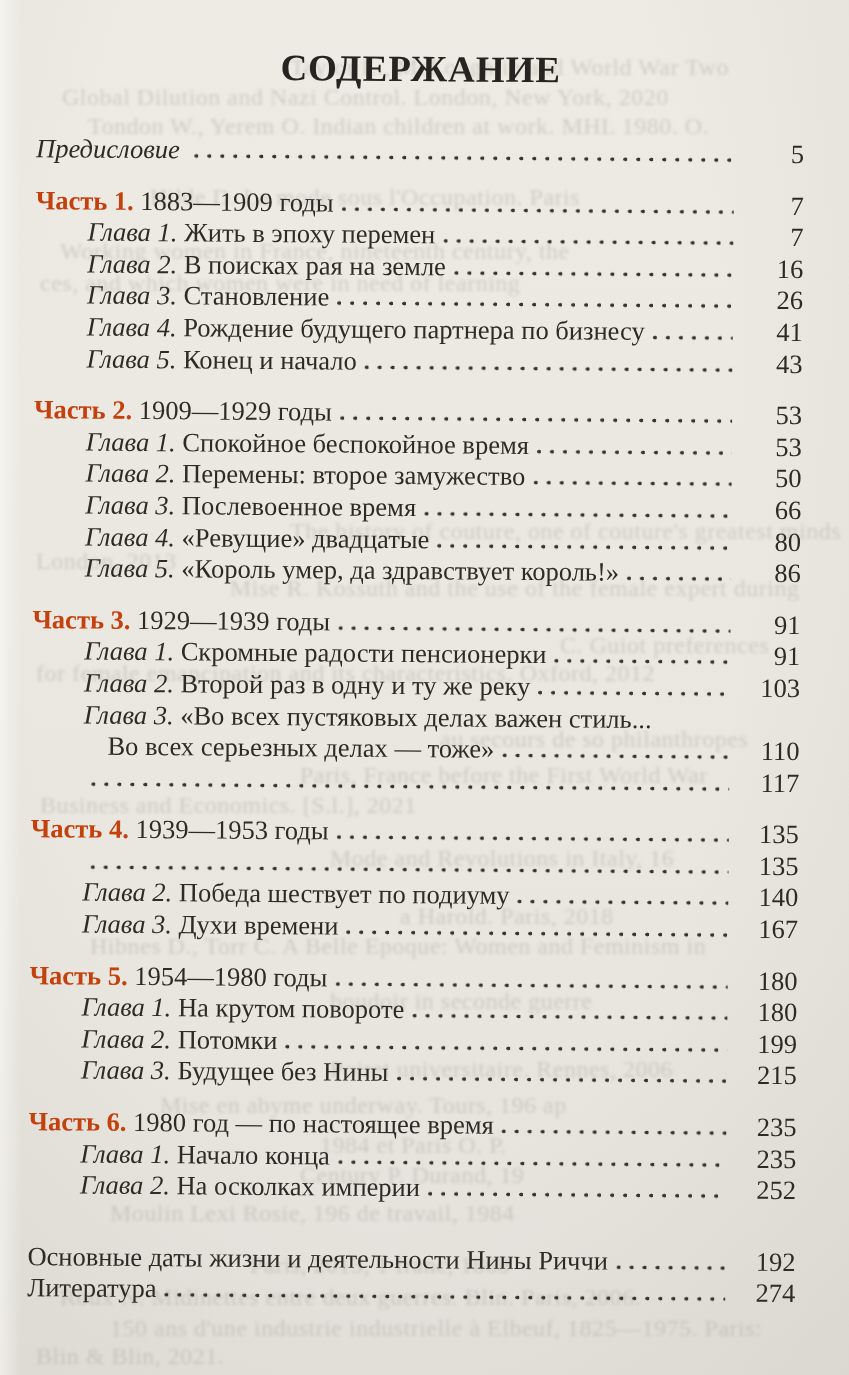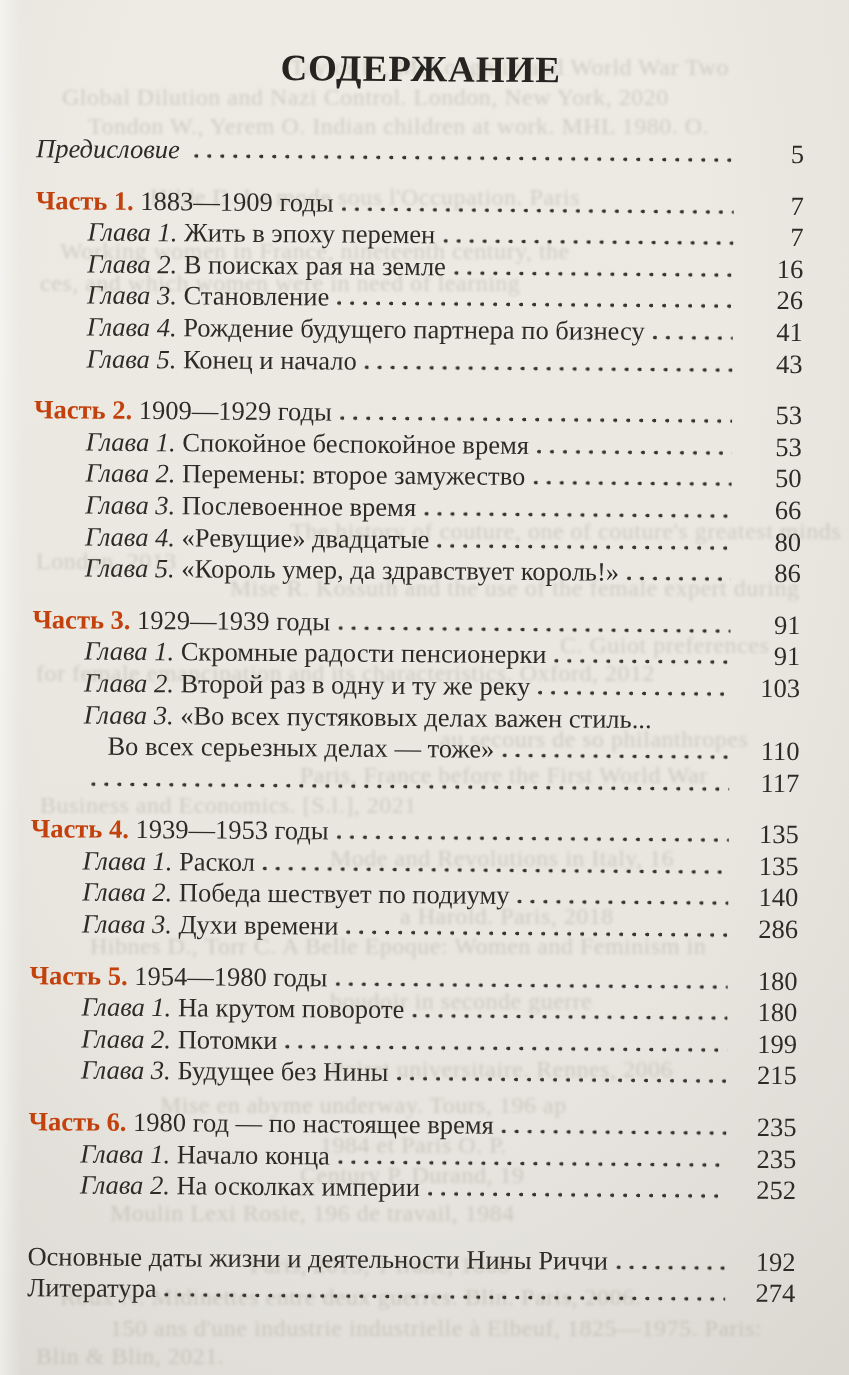--- a/index.html
+++ b/index.html
@@ -170,33 +170,32 @@
       <div class="row indent1">
         <span class="dots"></span>
         <span class="pagenum">117</span>
       </div>
       <div class="row indent0 gap">
         <span class="label"><b>Часть 4.</b><span> 1939—1953 годы</span></span>
         <span class="dots"></span>
         <span class="pagenum">135</span>
       </div>
       <div class="row indent1">
-        <span class="label"><i>Глава 1.</i><span> Раскол</span></span>
         <span class="dots"></span>
         <span class="pagenum">135</span>
       </div>
       <div class="row indent1">
         <span class="label"><i>Глава 2.</i><span> Победа шествует по подиуму</span></span>
         <span class="dots"></span>
         <span class="pagenum">140</span>
       </div>
       <div class="row indent1">
         <span class="label"><i>Глава 3.</i><span> Духи времени</span></span>
         <span class="dots"></span>
-        <span class="pagenum">286</span>
+        <span class="pagenum">167</span>
       </div>
       <div class="row indent0 gap">
         <span class="label"><b>Часть 5.</b><span> 1954—1980 годы</span></span>
         <span class="dots"></span>
         <span class="pagenum">180</span>
       </div>
       <div class="row indent1">
         <span class="label"><i>Глава 1.</i><span> На крутом повороте</span></span>
         <span class="dots"></span>
         <span class="pagenum">180</span>

